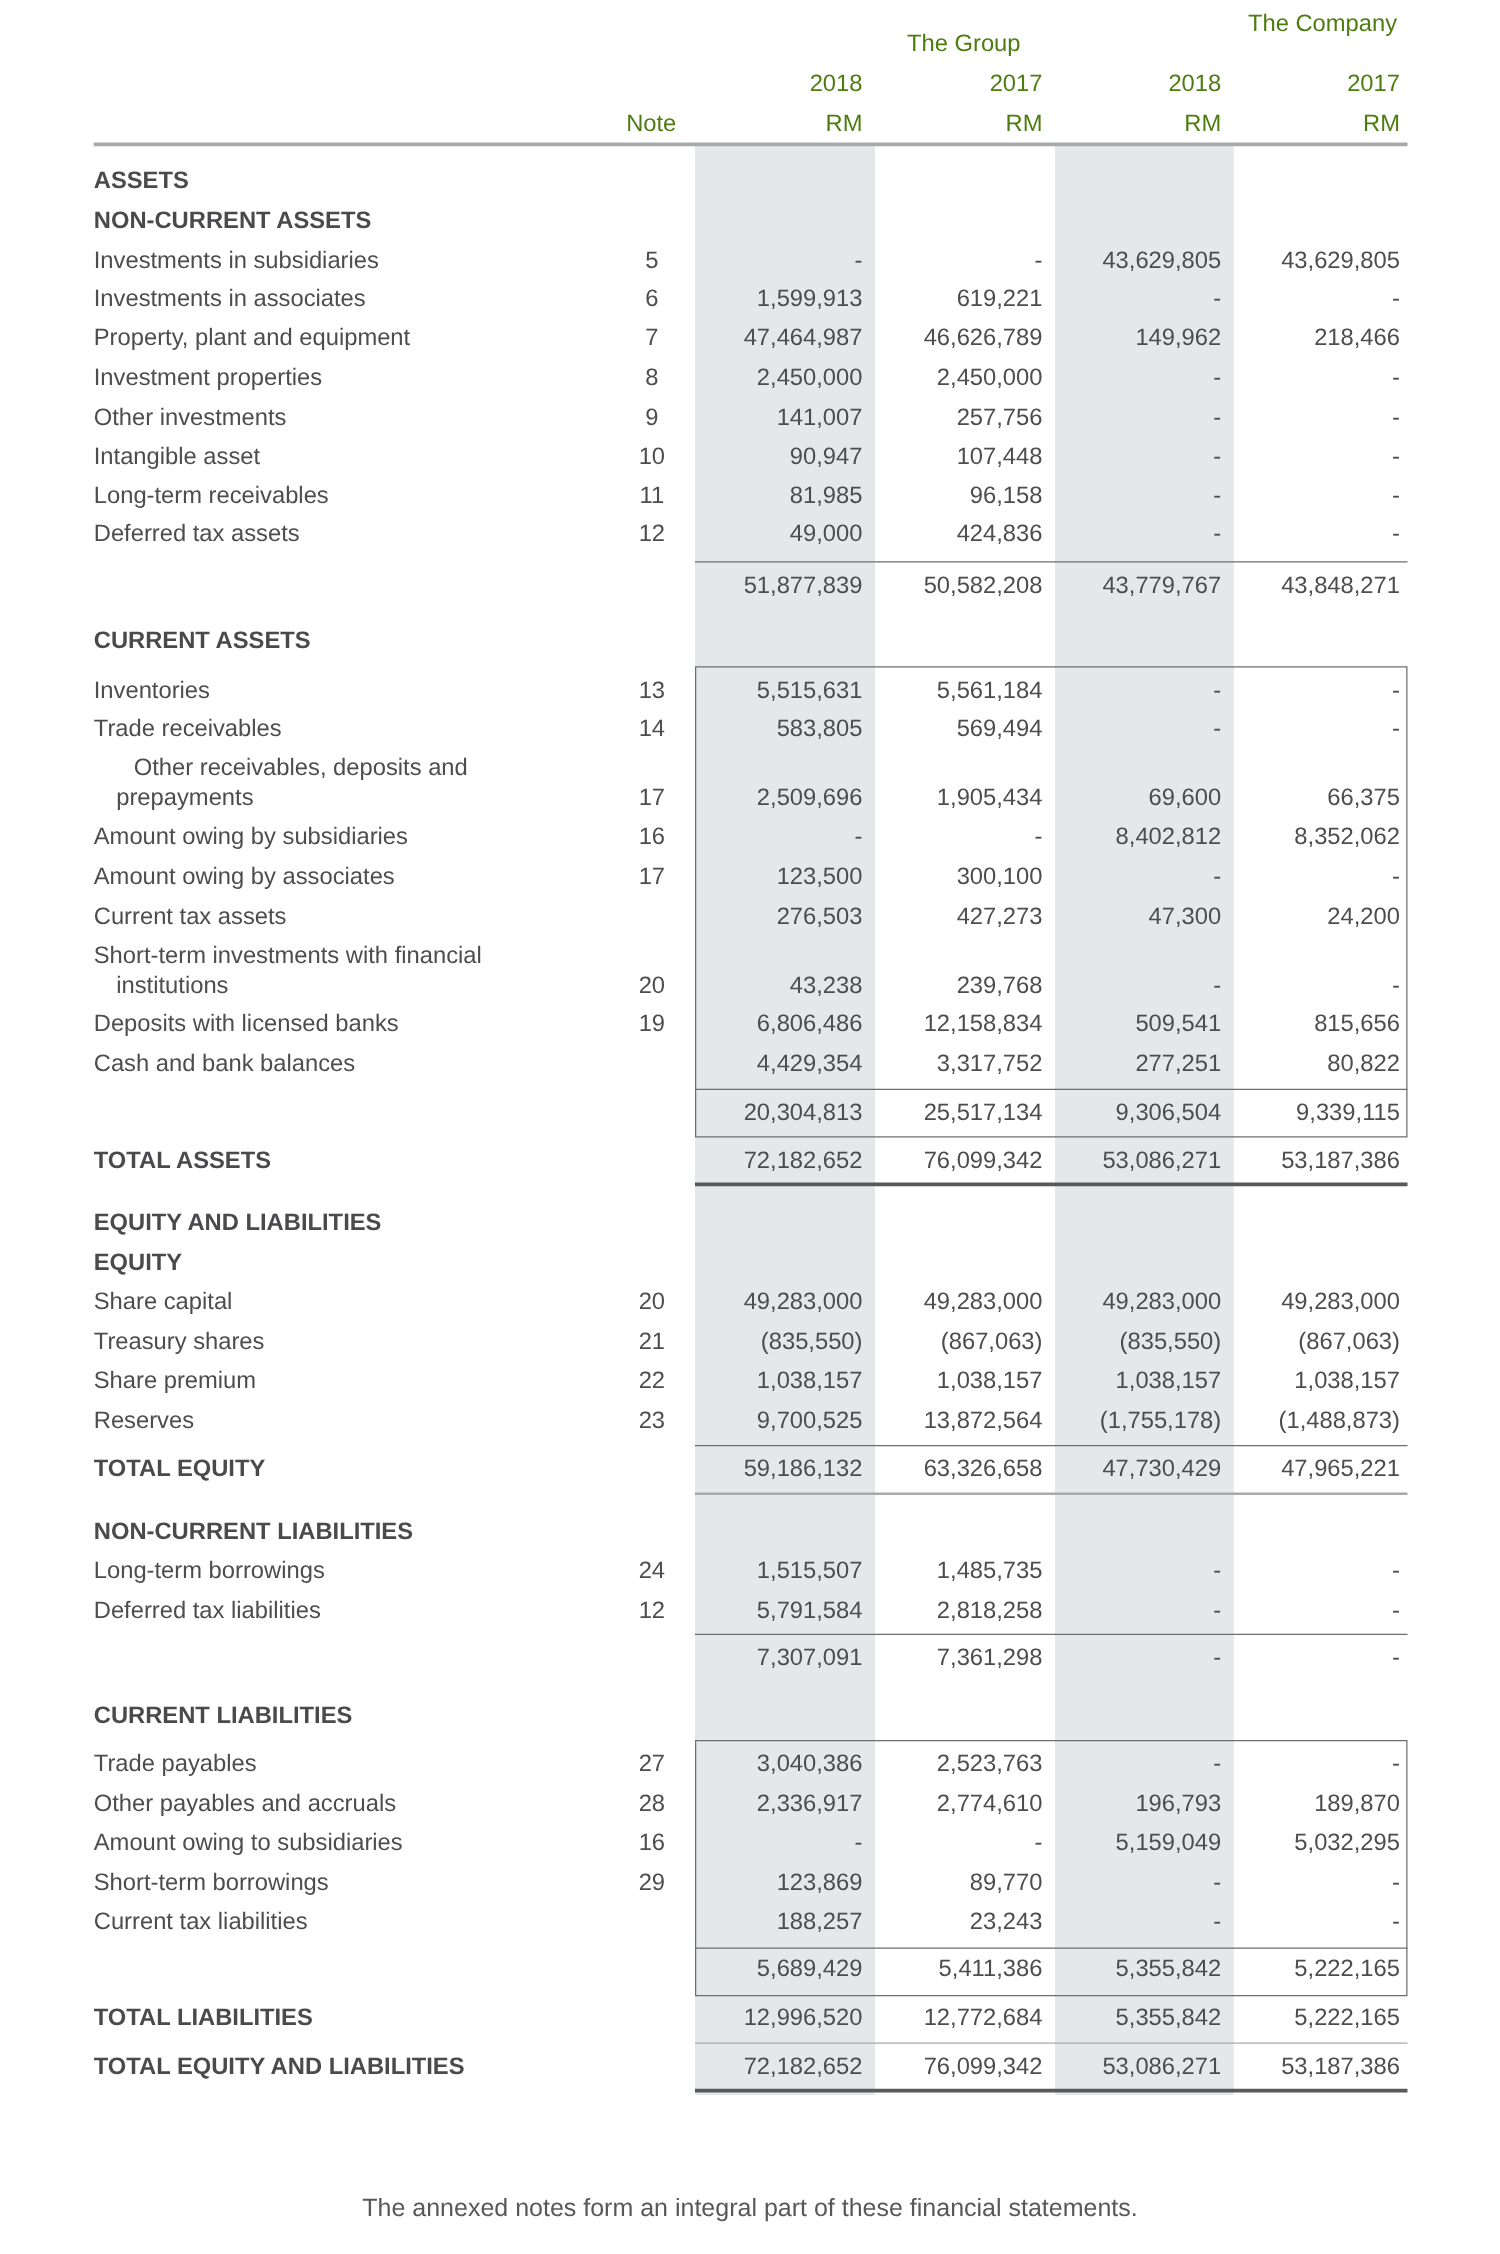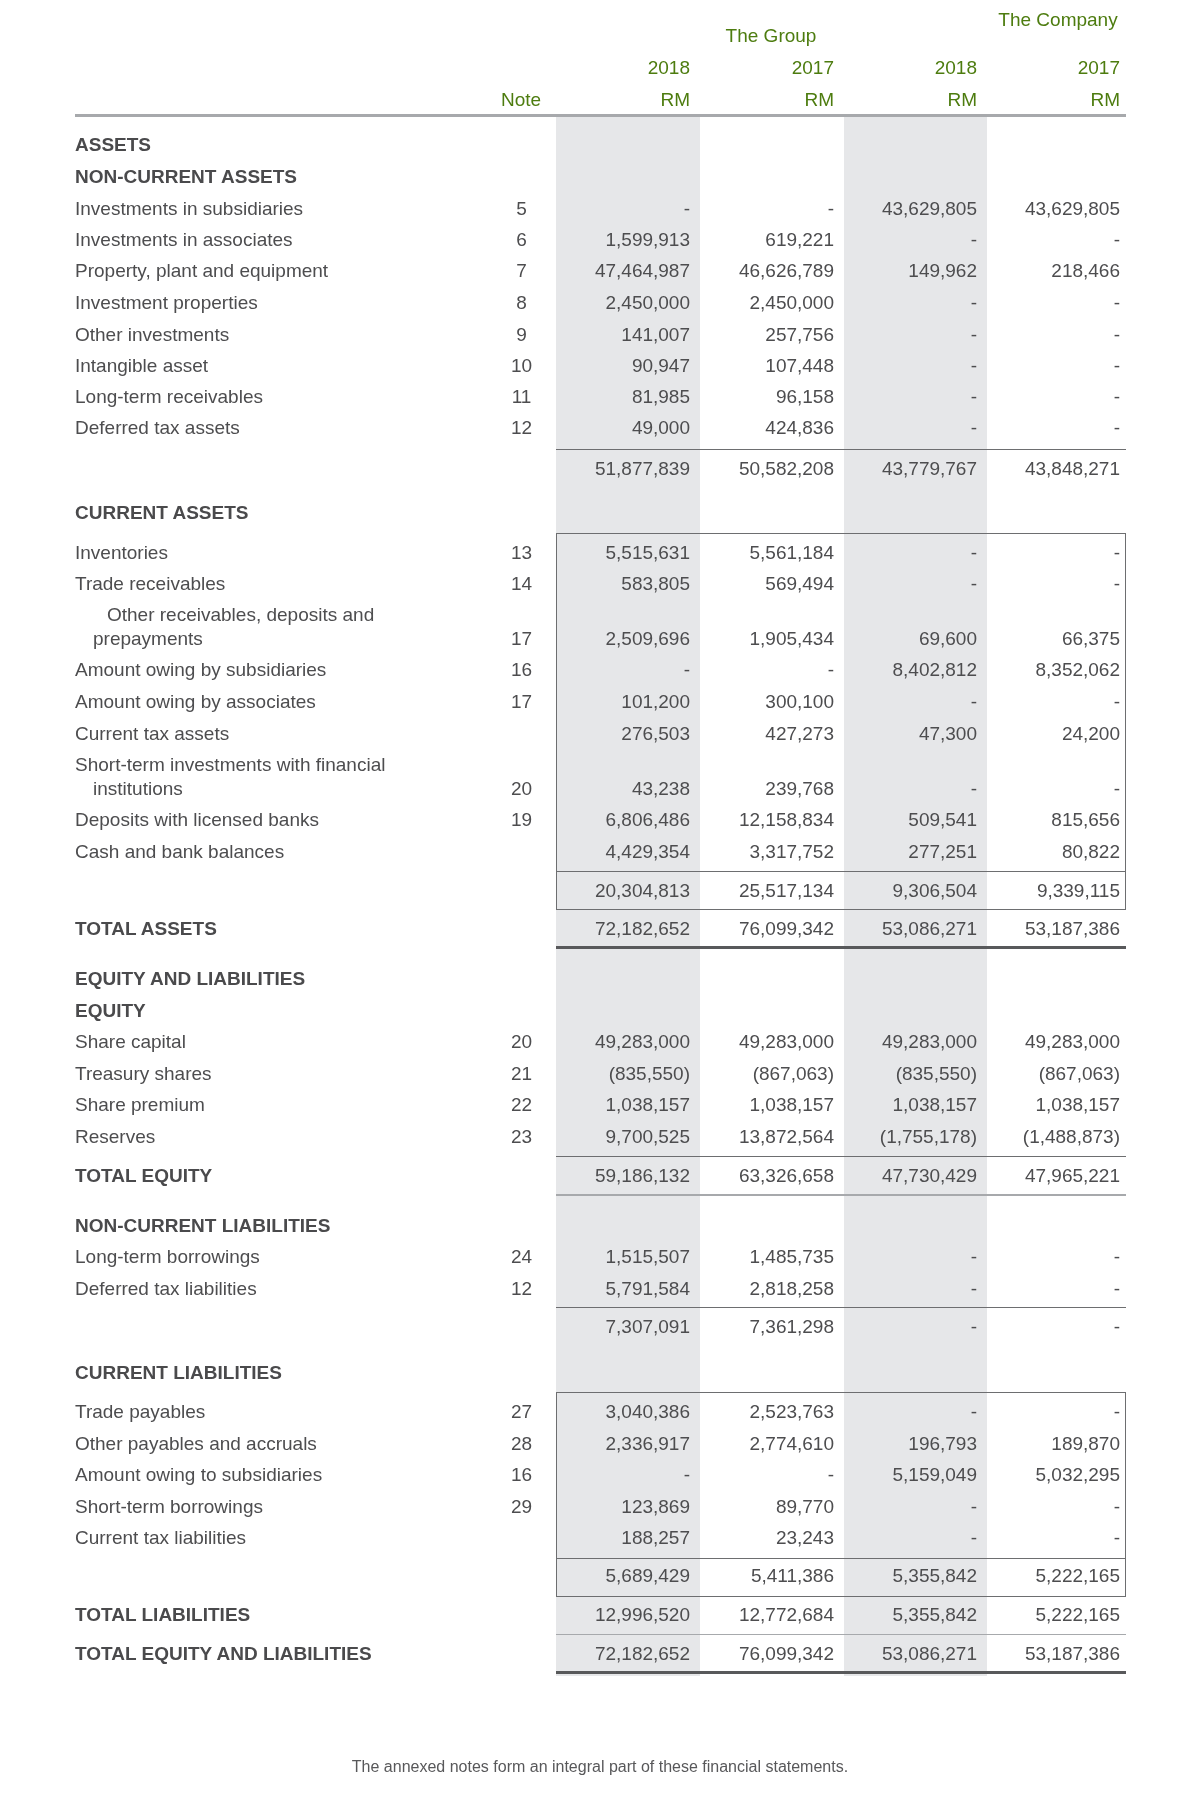--- a/index.html
+++ b/index.html
@@ -15,21 +15,21 @@
   .vbox { position:absolute; border:1.5px solid #6d6e70; box-sizing:border-box; pointer-events:none; }
   .row { position:absolute; left:0; width:1200px; height:0; }
   .row > span { position:absolute; top:0; transform:translateY(-50%); white-space:nowrap; font-size:19px; line-height:22px; }
   .lbl { left:75px; }
   .lbl.bold { font-weight:bold; color:#4a4a4c; }
   .lbl .l2 { display:block; padding-left:18px; }
   .note { left:505px; width:33px; text-align:center; }
   .val { text-align:right; width:150px; }
   .v0 { left:540px; } .v1 { left:684px; } .v2 { left:827px; } .v3 { left:970px; }
   .val.neg { margin-right:-8px; }
-  .footer { position:absolute; top:1767px; left:0; width:1200px; text-align:center; font-size:16px;
+  .footer { position:absolute; top:1767px; left:0; width:1200px; text-align:center; font-size:20px;
             transform:translateY(-50%); color:#58585a; }
 </style>
 </head>
 <body>
 
 <div class="shade" style="left:556px;width:144px;"></div>
 <div class="shade" style="left:844px;width:143px;"></div>
 
 <div>
   <span class="hdr c" style="left:771px;top:26px;">The Group</span>
@@ -169,21 +169,21 @@
       <span class="lbl">Amount owing by subsidiaries</span>
       <span class="note">16</span>
       <span class="val v0">-</span>
       <span class="val v1">-</span>
       <span class="val v2">8,402,812</span>
       <span class="val v3">8,352,062</span>
     </div>
     <div class="row" style="top: 702px;">
       <span class="lbl">Amount owing by associates</span>
       <span class="note">17</span>
-      <span class="val v0">101,200</span>
+      <span class="val v0">123,500</span>
       <span class="val v1">300,100</span>
       <span class="val v2">-</span>
       <span class="val v3">-</span>
     </div>
     <div class="row" style="top: 734px;">
       <span class="lbl">Current tax assets</span>
       <span class="val v0">276,503</span>
       <span class="val v1">427,273</span>
       <span class="val v2">47,300</span>
       <span class="val v3">24,200</span>

